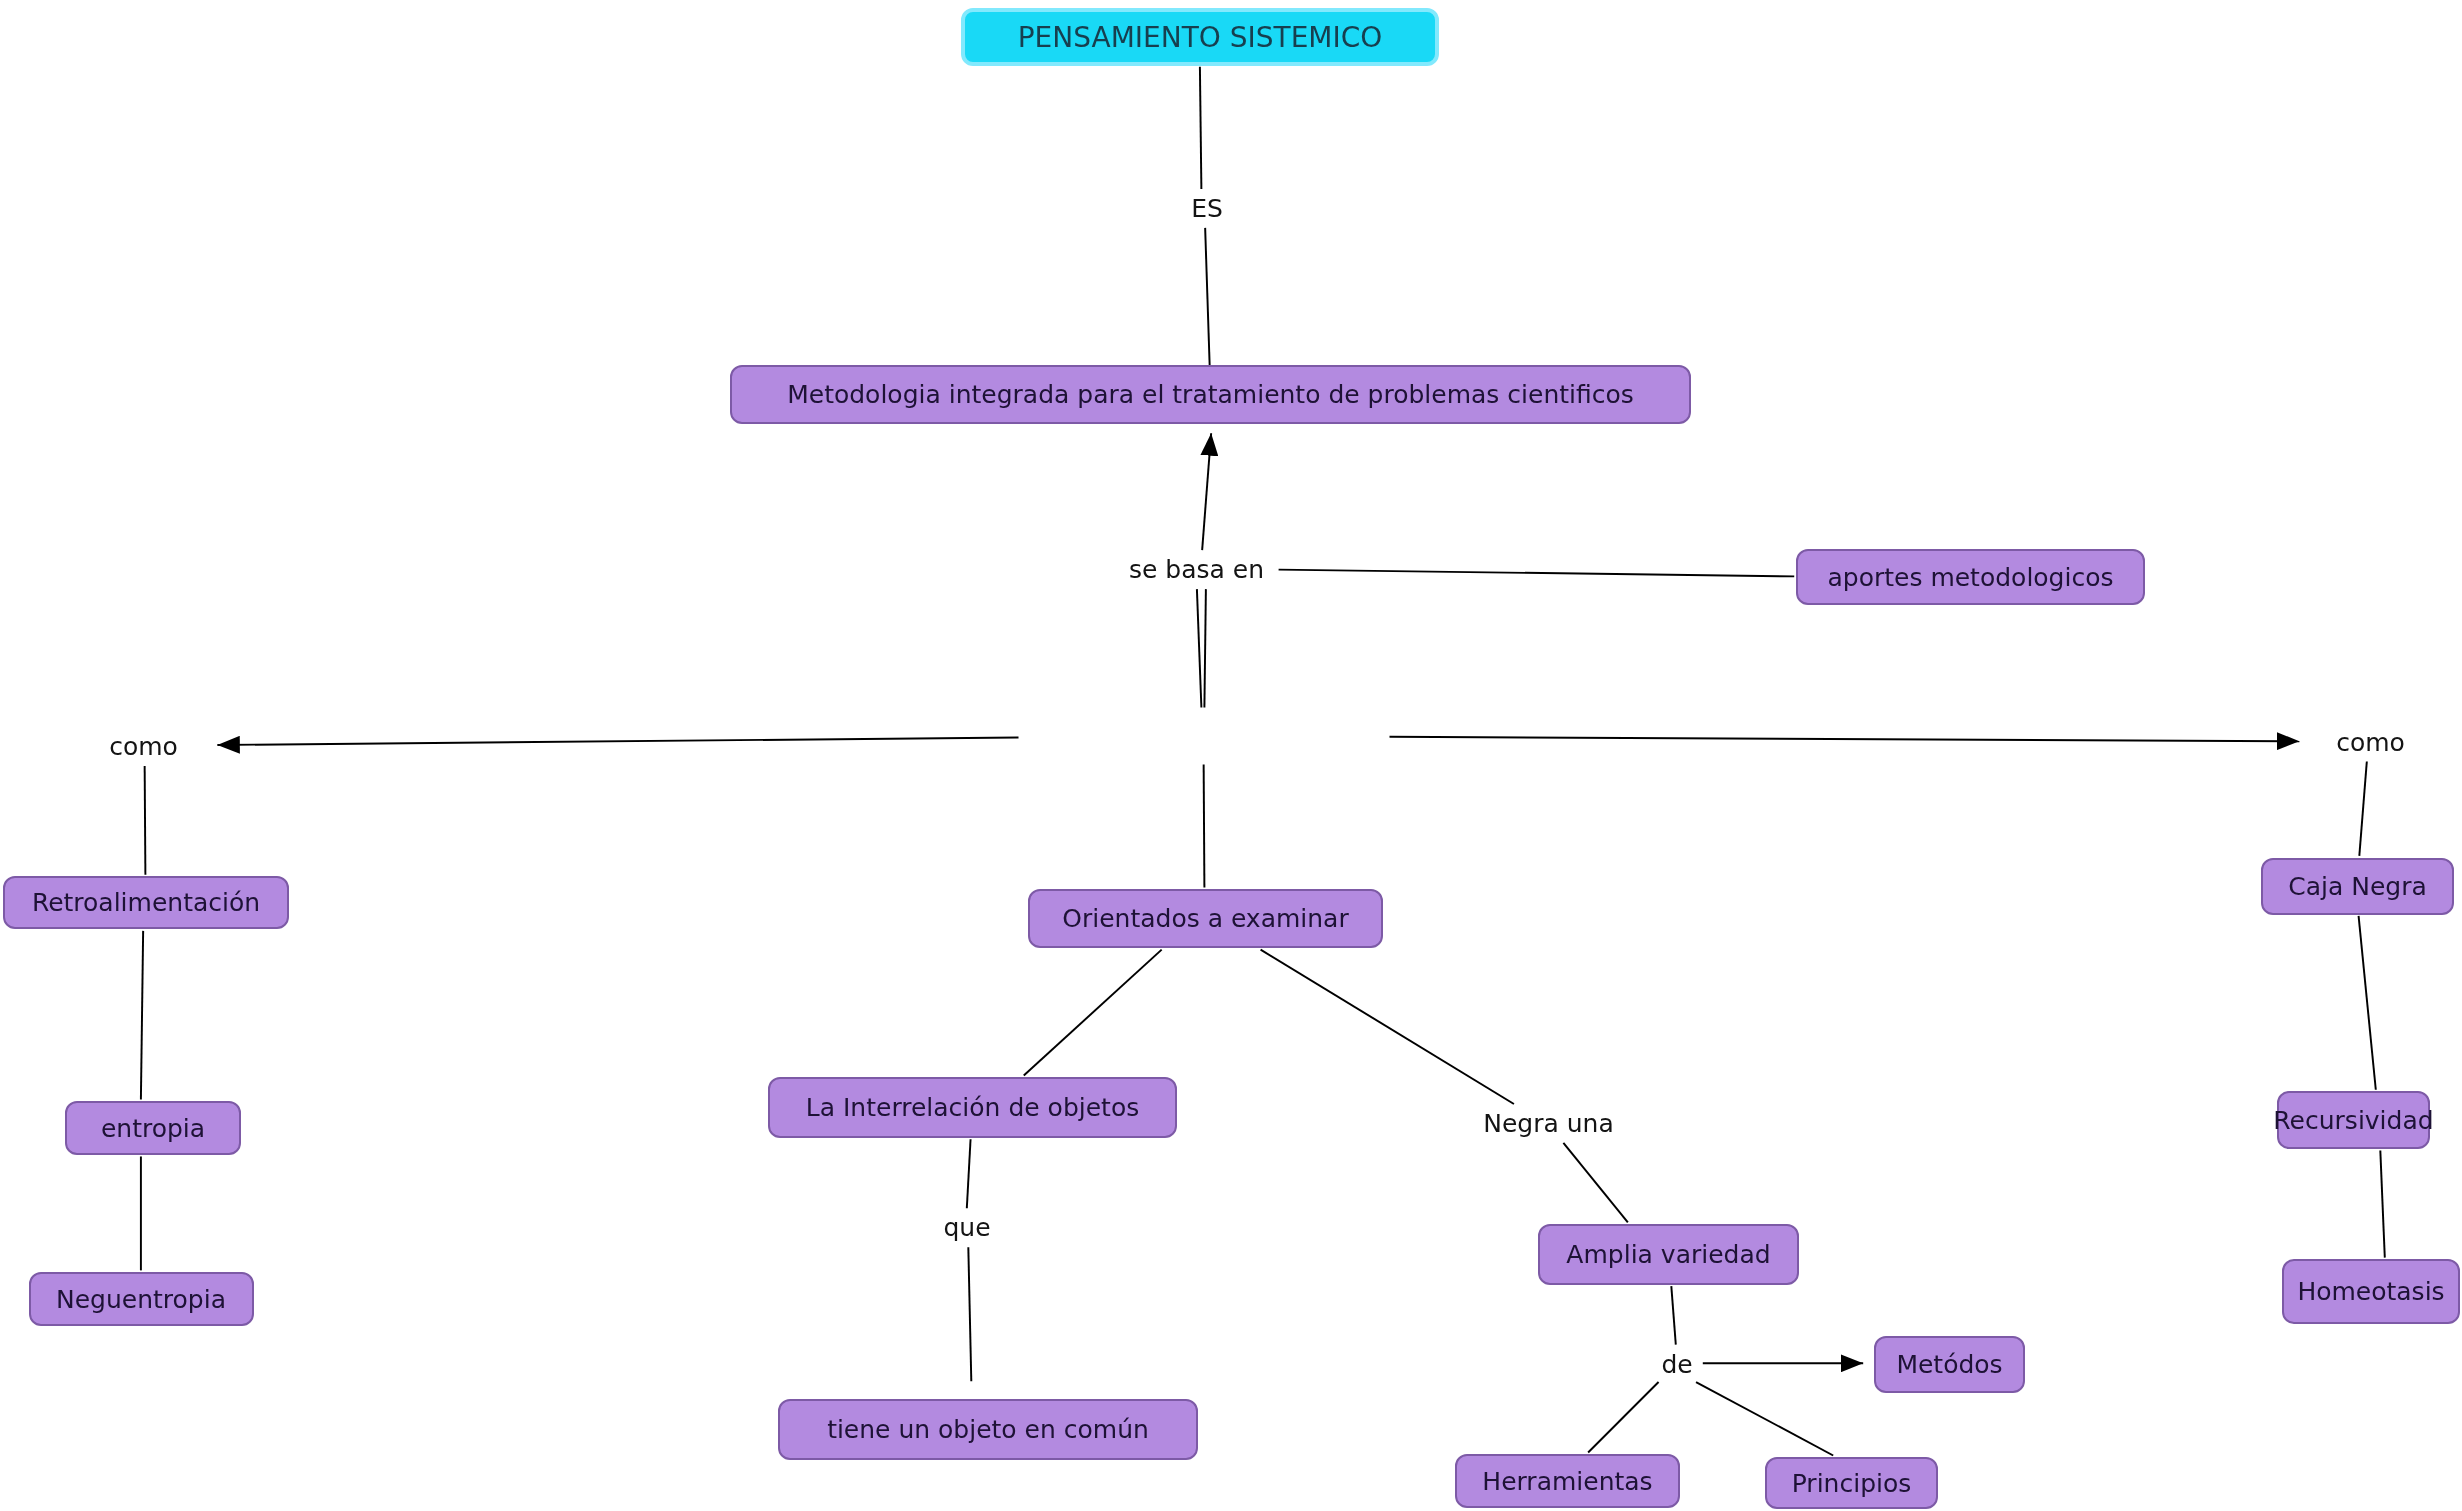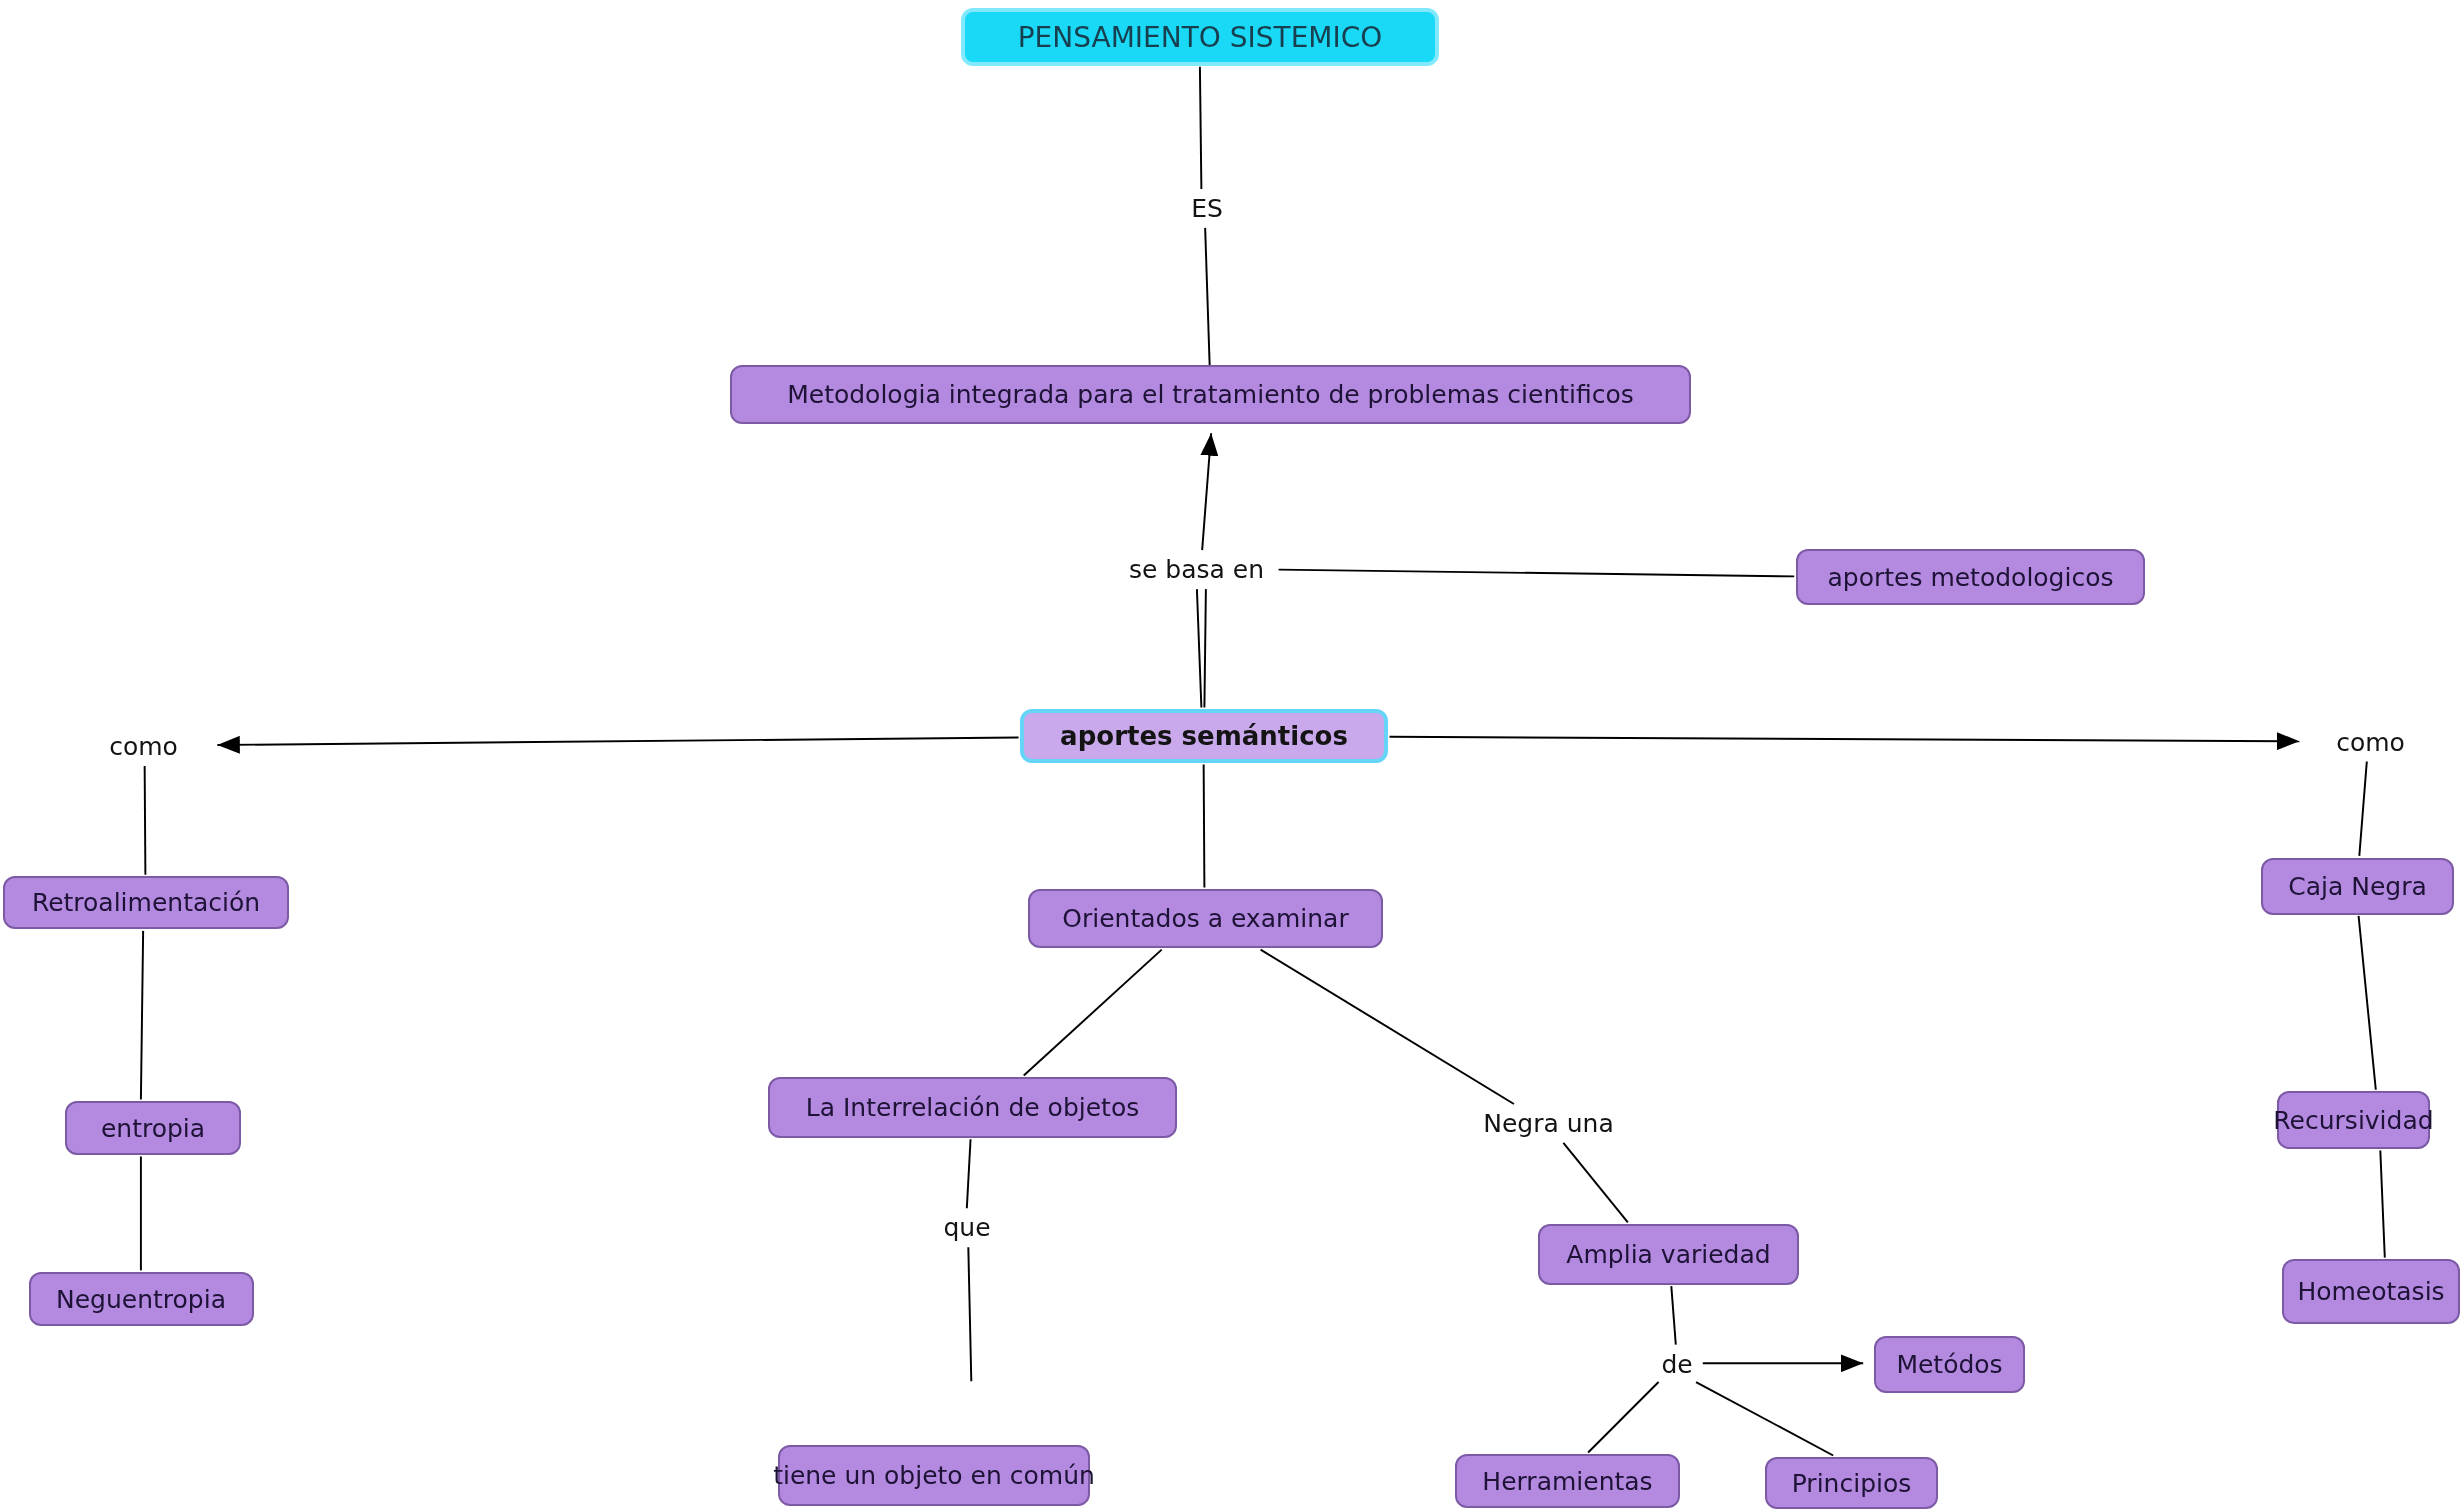--- a/index.html
+++ b/index.html
@@ -109,27 +109,26 @@
       <line x1="2263" y1="1844" x2="2446" y2="1942"></line>
     </g>
   </svg>
 
   <div class="node node--title" style="left:961px; top:8.2px; width:478px; height:58px;">PENSAMIENTO SISTEMICO</div>
 
   <div class="node" style="left:730px; top:365px; width:961px; height:59px;">Metodologia integrada para el tratamiento de problemas cientificos</div>
 
   <div class="node" style="left:1796px; top:549px; width:349px; height:56px;text-align:right;">aportes metodologicos</div>
 
-  <div class="node node--semantic" style="left:1020px; top:709px; width:368px; height:54px;">aportes semánticos</div>
 
   <div class="node" style="left:1028px; top:889px; width:355px; height:59px;">Orientados a examinar</div>
 
   <div class="node" style="left:768px; top:1077px; width:409px; height:61px;">La Interrelación de objetos</div>
 
-  <div class="node" style="left:778px; top:1445px; width:312px; height:61px;">tiene un objeto en común</div>
+  <div class="node" style="left:778px; top:1399px; width:420px; height:61px;">tiene un objeto en común</div>
 
   <div class="node" style="left:1538px; top:1224px; width:261px; height:61px;">Amplia variedad</div>
 
   <div class="node" style="left:1874px; top:1336px; width:151px; height:57px;">Metódos</div>
 
   <div class="node" style="left:1455px; top:1454px; width:225px; height:54px;">Herramientas</div>
 
   <div class="node" style="left:1765px; top:1457px; width:173px; height:52px;">Principios</div>
 
   <div class="node" style="left:3px; top:876px; width:286px; height:53px;">Retroalimentación</div>

